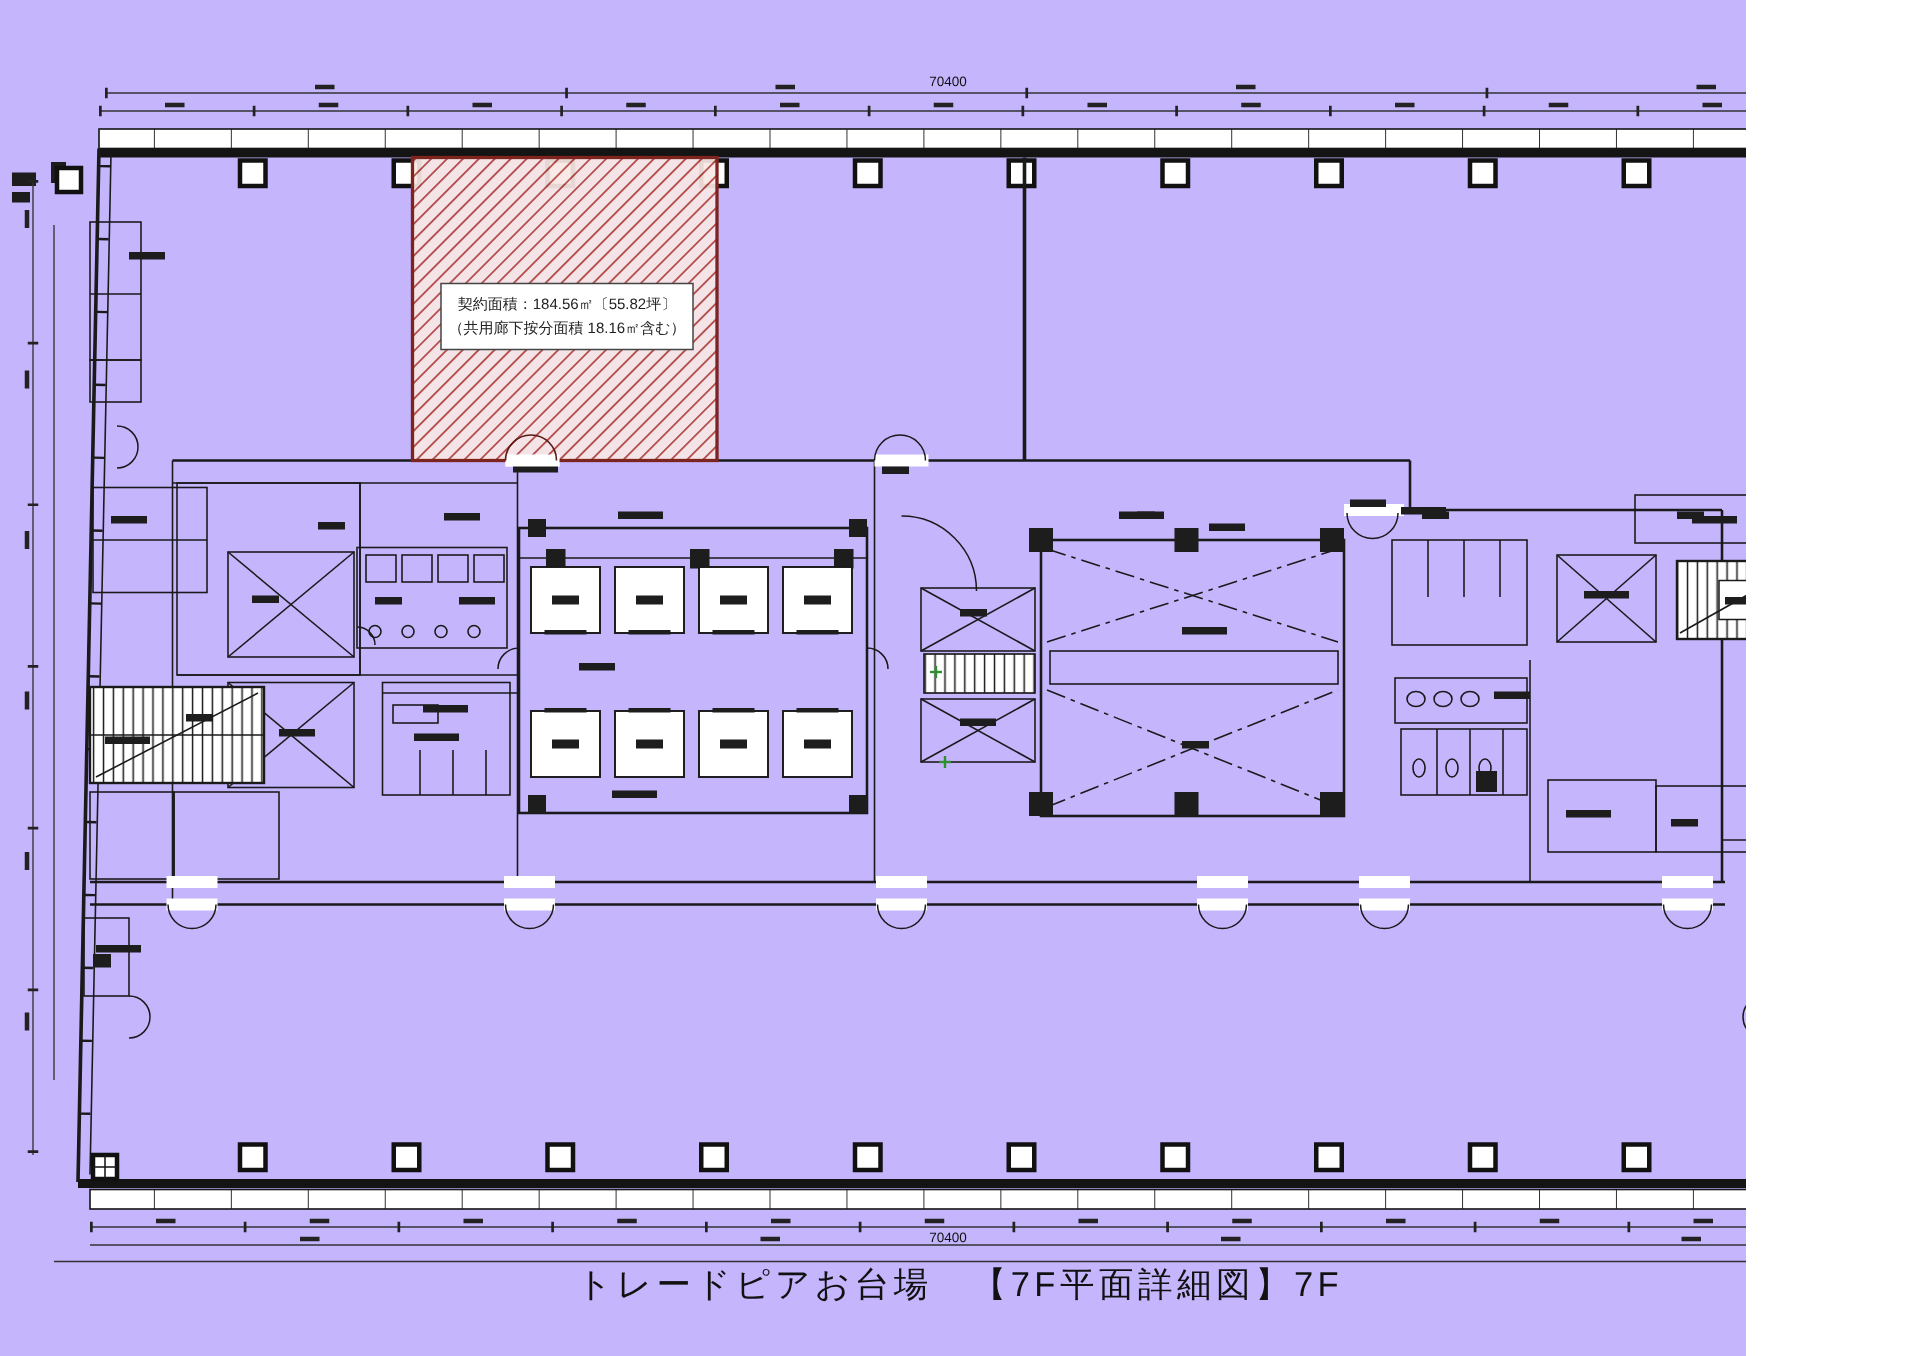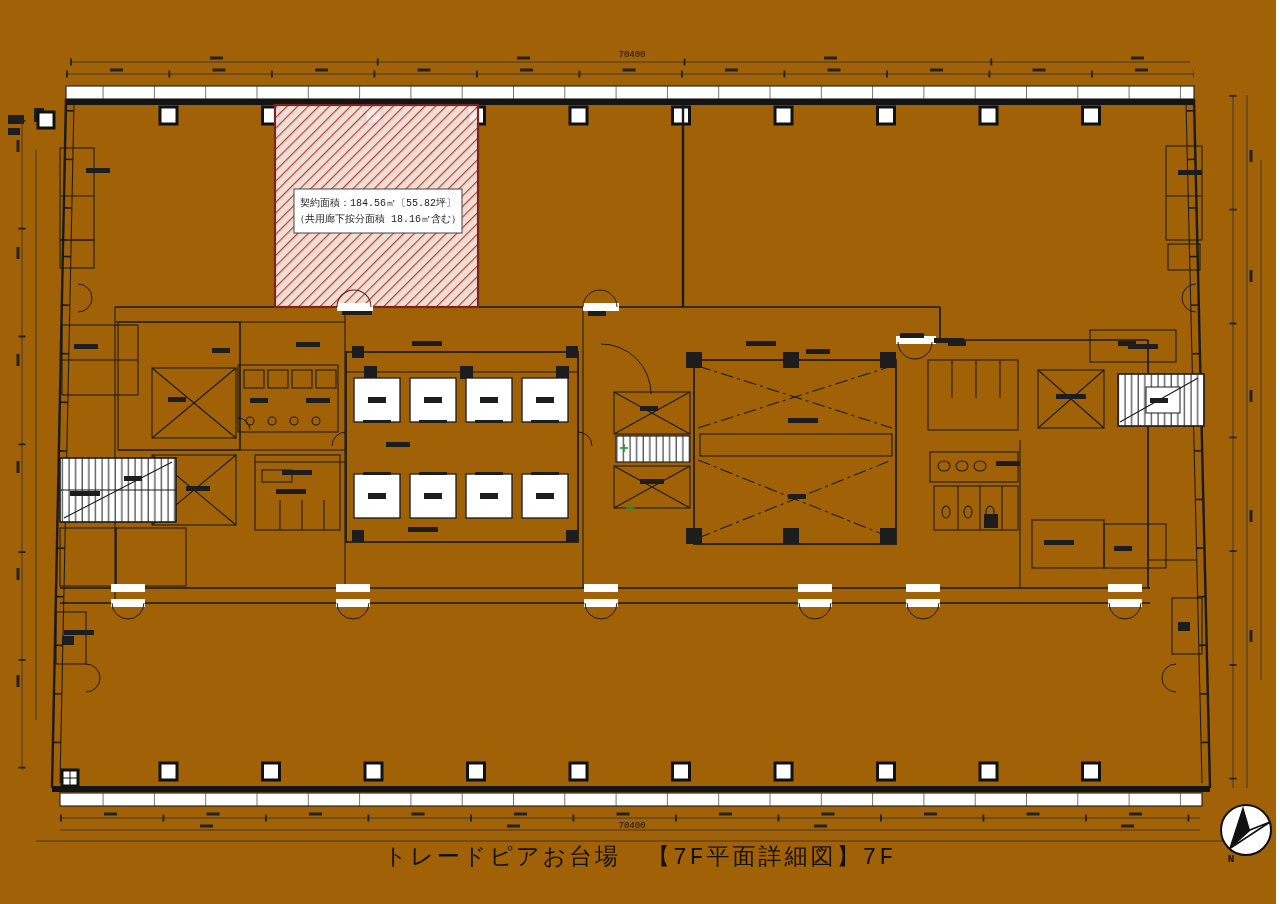--- a/index.html
+++ b/index.html
@@ -1,17 +1,17 @@
 <!DOCTYPE html>
 <html><head>
 <meta charset="utf-8">
 <style>
   html,body{margin:0;padding:0;background:#fff;}
-  .page{position:relative;width:1276px;height:904px;background:#a16207;overflow:hidden;
-        font-family:Liberation Mono, monospace;}
+  .page{position:relative;width:1164px;height:904px;background:#c4b5fd;overflow:hidden;
+        font-family:Liberation Sans, sans-serif;}
   svg{position:absolute;left:0;top:0;}
   .o  {fill:none;stroke:#1a1a1a;stroke-width:1.7;}
   .t  {fill:none;stroke:#1a1a1a;stroke-width:1.05;}
   .h  {fill:none;stroke:#1a1a1a;stroke-width:2.4;}
   .w12{fill:#fff;stroke:#1a1a1a;stroke-width:1.3;}
   .mk {fill:#1d1d1d;}
   .col{fill:#ffffff;stroke:#111;stroke-width:3;}
   .dim{fill:none;stroke:#333;stroke-width:.9;}
   .dd {stroke-dasharray:13 4 3 4;}
   .arc{fill:none;stroke:#1a1a1a;stroke-width:1;}

